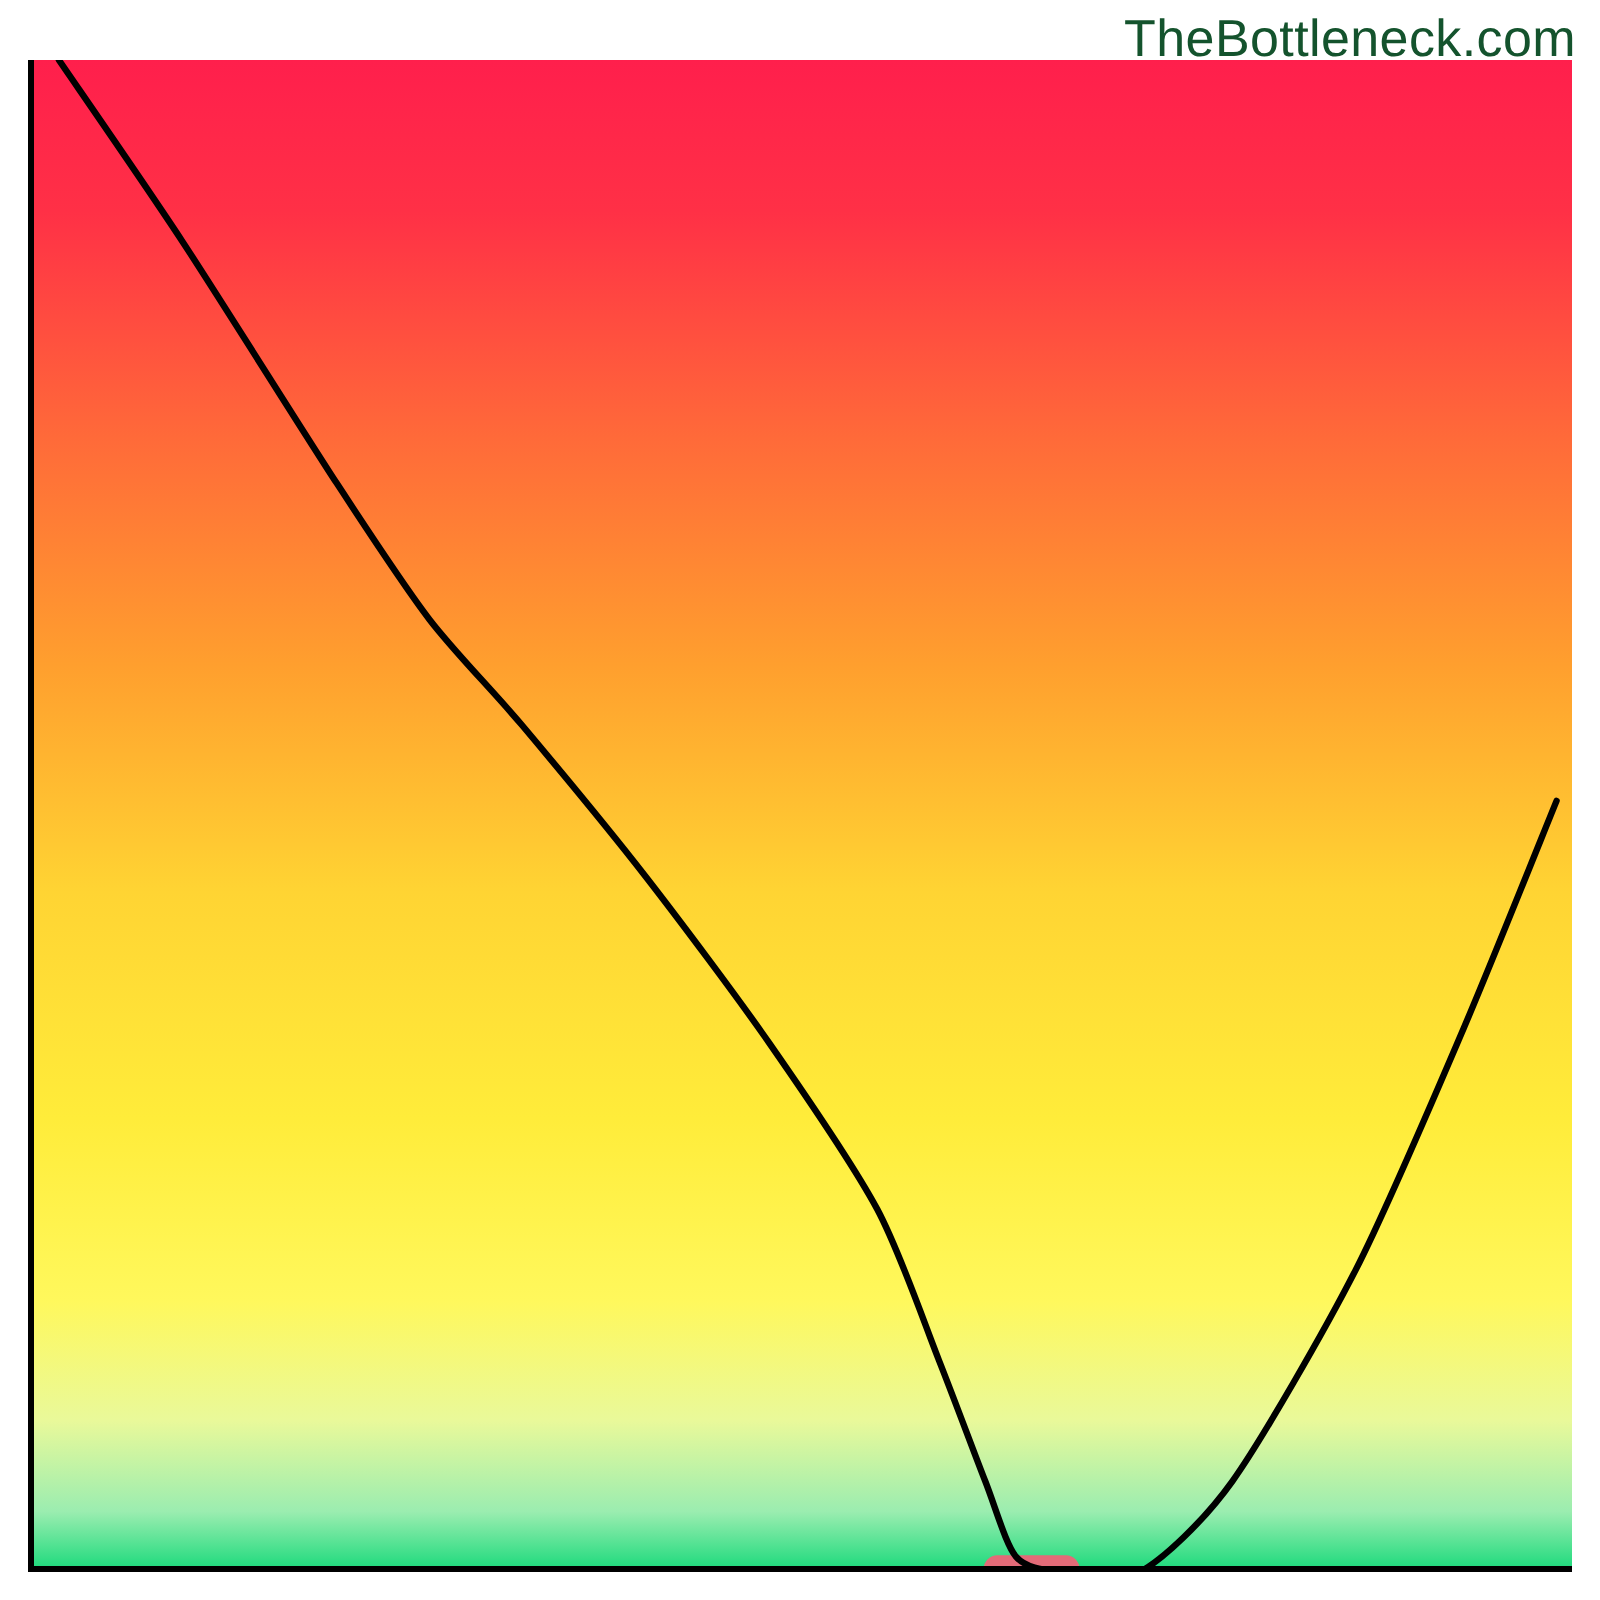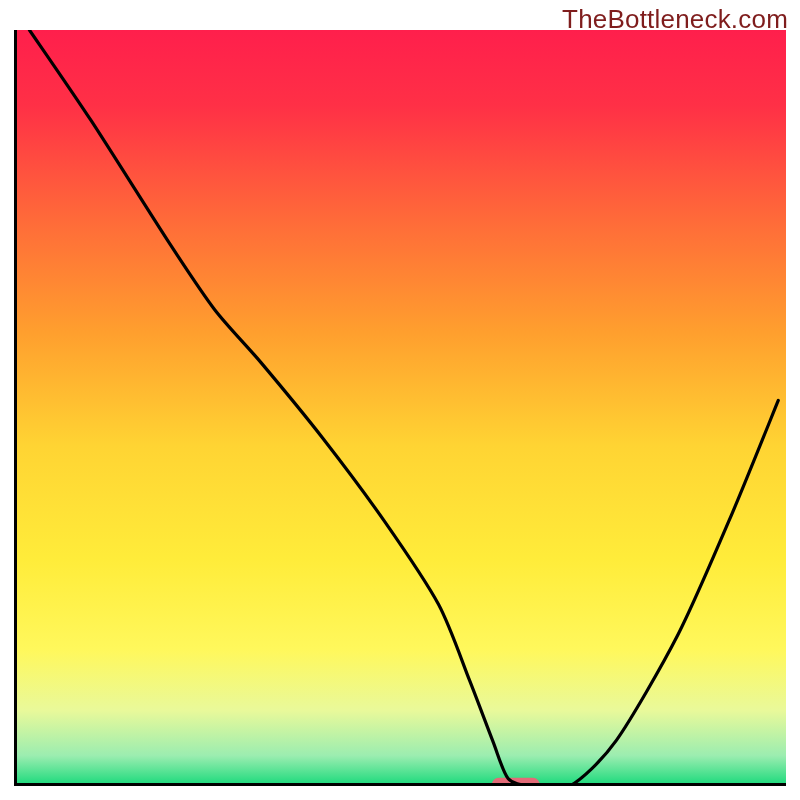--- a/index.html
+++ b/index.html
@@ -15,21 +15,21 @@
     position: relative;
     width: 800px;
     height: 800px;
   }
   .watermark {
     position: absolute;
     top: 4px;
     right: 12px;
     font-size: 26px;
     font-weight: 500;
-    color: #7f1d1d;
+    color: #14532d;
     letter-spacing: 0.2px;
     z-index: 100;
     font-family: Arial, Helvetica, sans-serif;
   }
   .plot-frame {
     position: absolute;
     left: 14px;
     top: 30px;
     width: 772px;
     height: 756px;

